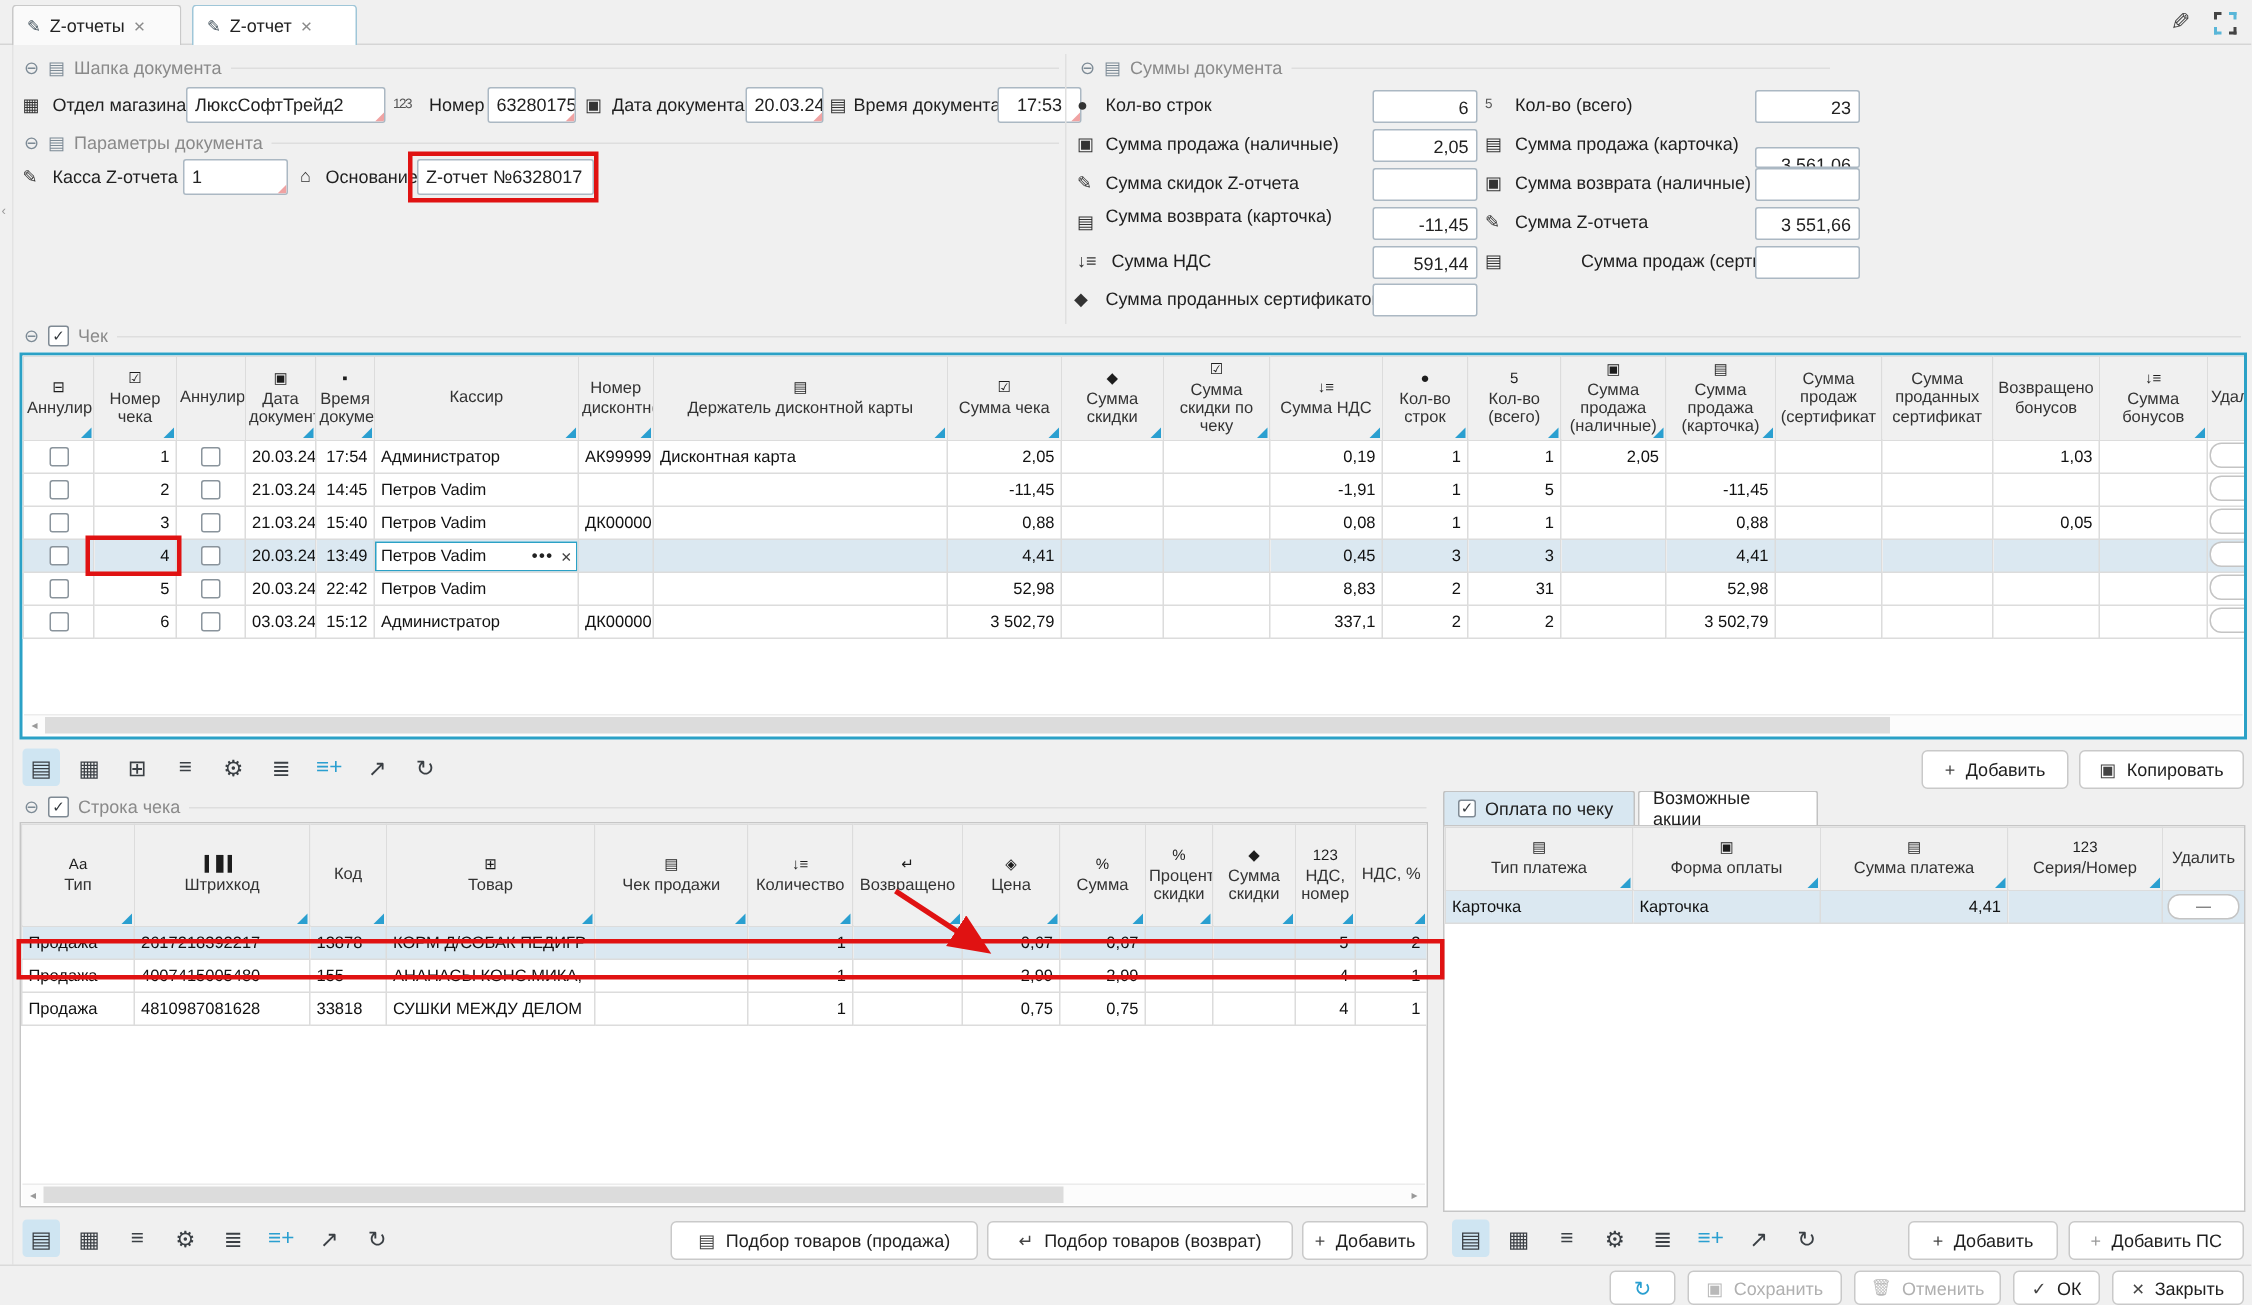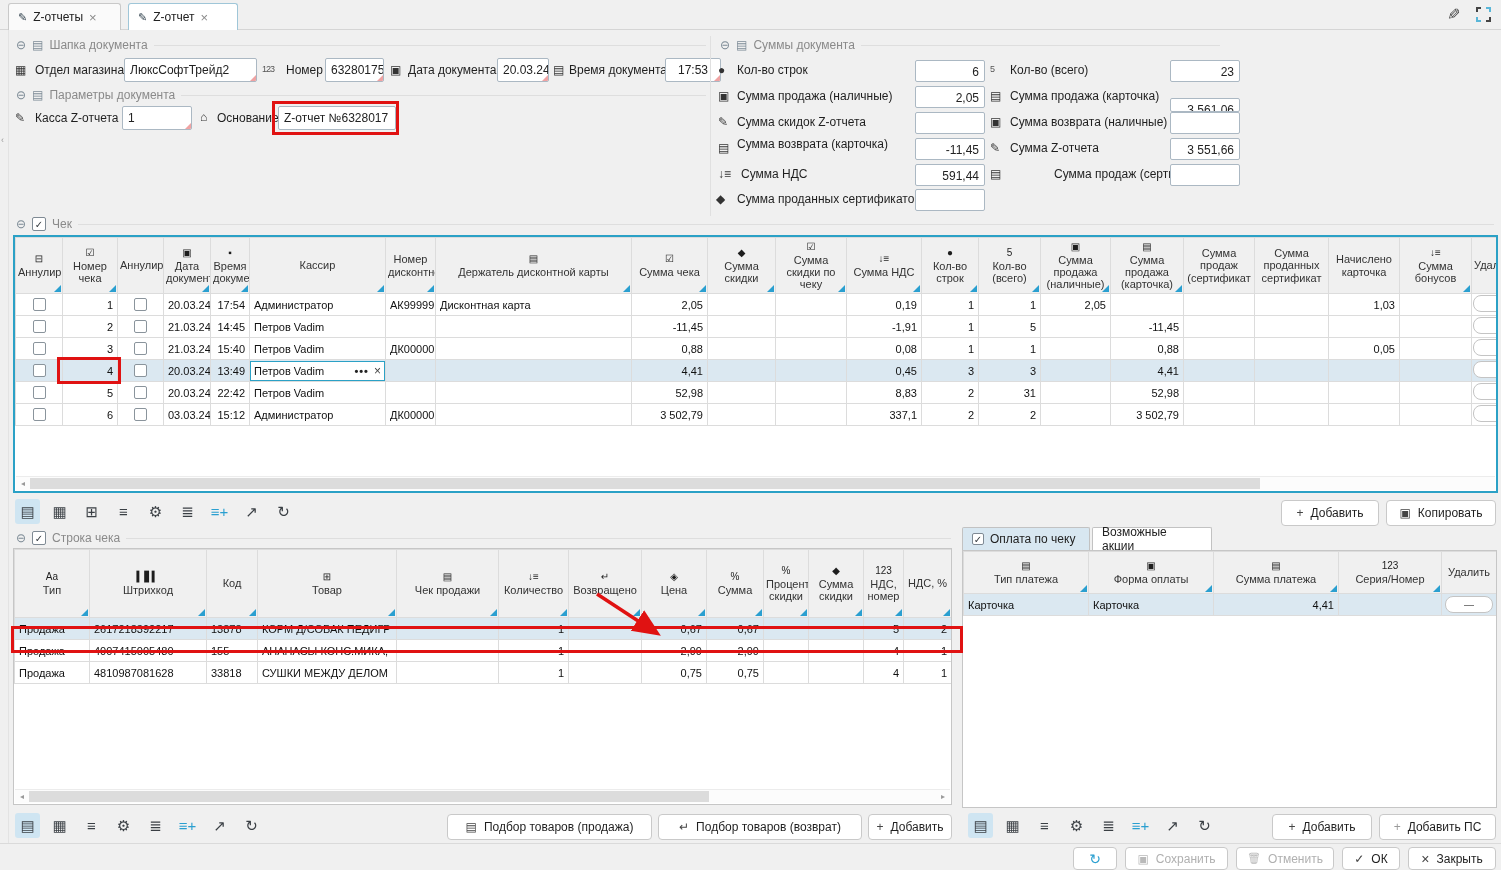--- a/index.html
+++ b/index.html
@@ -242,21 +242,21 @@
           <th class="sortable"><span class="hic">☑</span><span>Сумма чека</span></th>
           <th class="sortable"><span class="hic">◆</span><span>Сумма скидки</span></th>
           <th class="sortable"><span class="hic">☑</span><span>Сумма скидки по чеку</span></th>
           <th class="sortable"><span class="hic">↓≡</span><span>Сумма НДС</span></th>
           <th class="sortable"><span class="hic">●</span><span>Кол-во строк</span></th>
           <th class="sortable"><span class="hic">5</span><span>Кол-во (всего)</span></th>
           <th class="sortable"><span class="hic">▣</span><span>Сумма продажа (наличные)</span></th>
           <th class="sortable"><span class="hic">▤</span><span>Сумма продажа (карточка)</span></th>
           <th><span>Сумма продаж (сертификат</span></th>
           <th><span>Сумма проданных сертификат</span></th>
-          <th><span>Начислено карточка</span></th>
+          <th><span>Возвращено бонусов</span></th>
           <th class="sortable"><span class="hic">↓≡</span><span>Сумма бонусов</span></th>
           <th><span>Удалить</span></th>
         </tr>
       </thead>
       <tbody>
         <tr>
           <td class="c"><span class="cb"></span></td>
           <td class="r">1</td>
           <td class="c"><span class="cb"></span></td>
           <td class="r">20.03.24</td>

